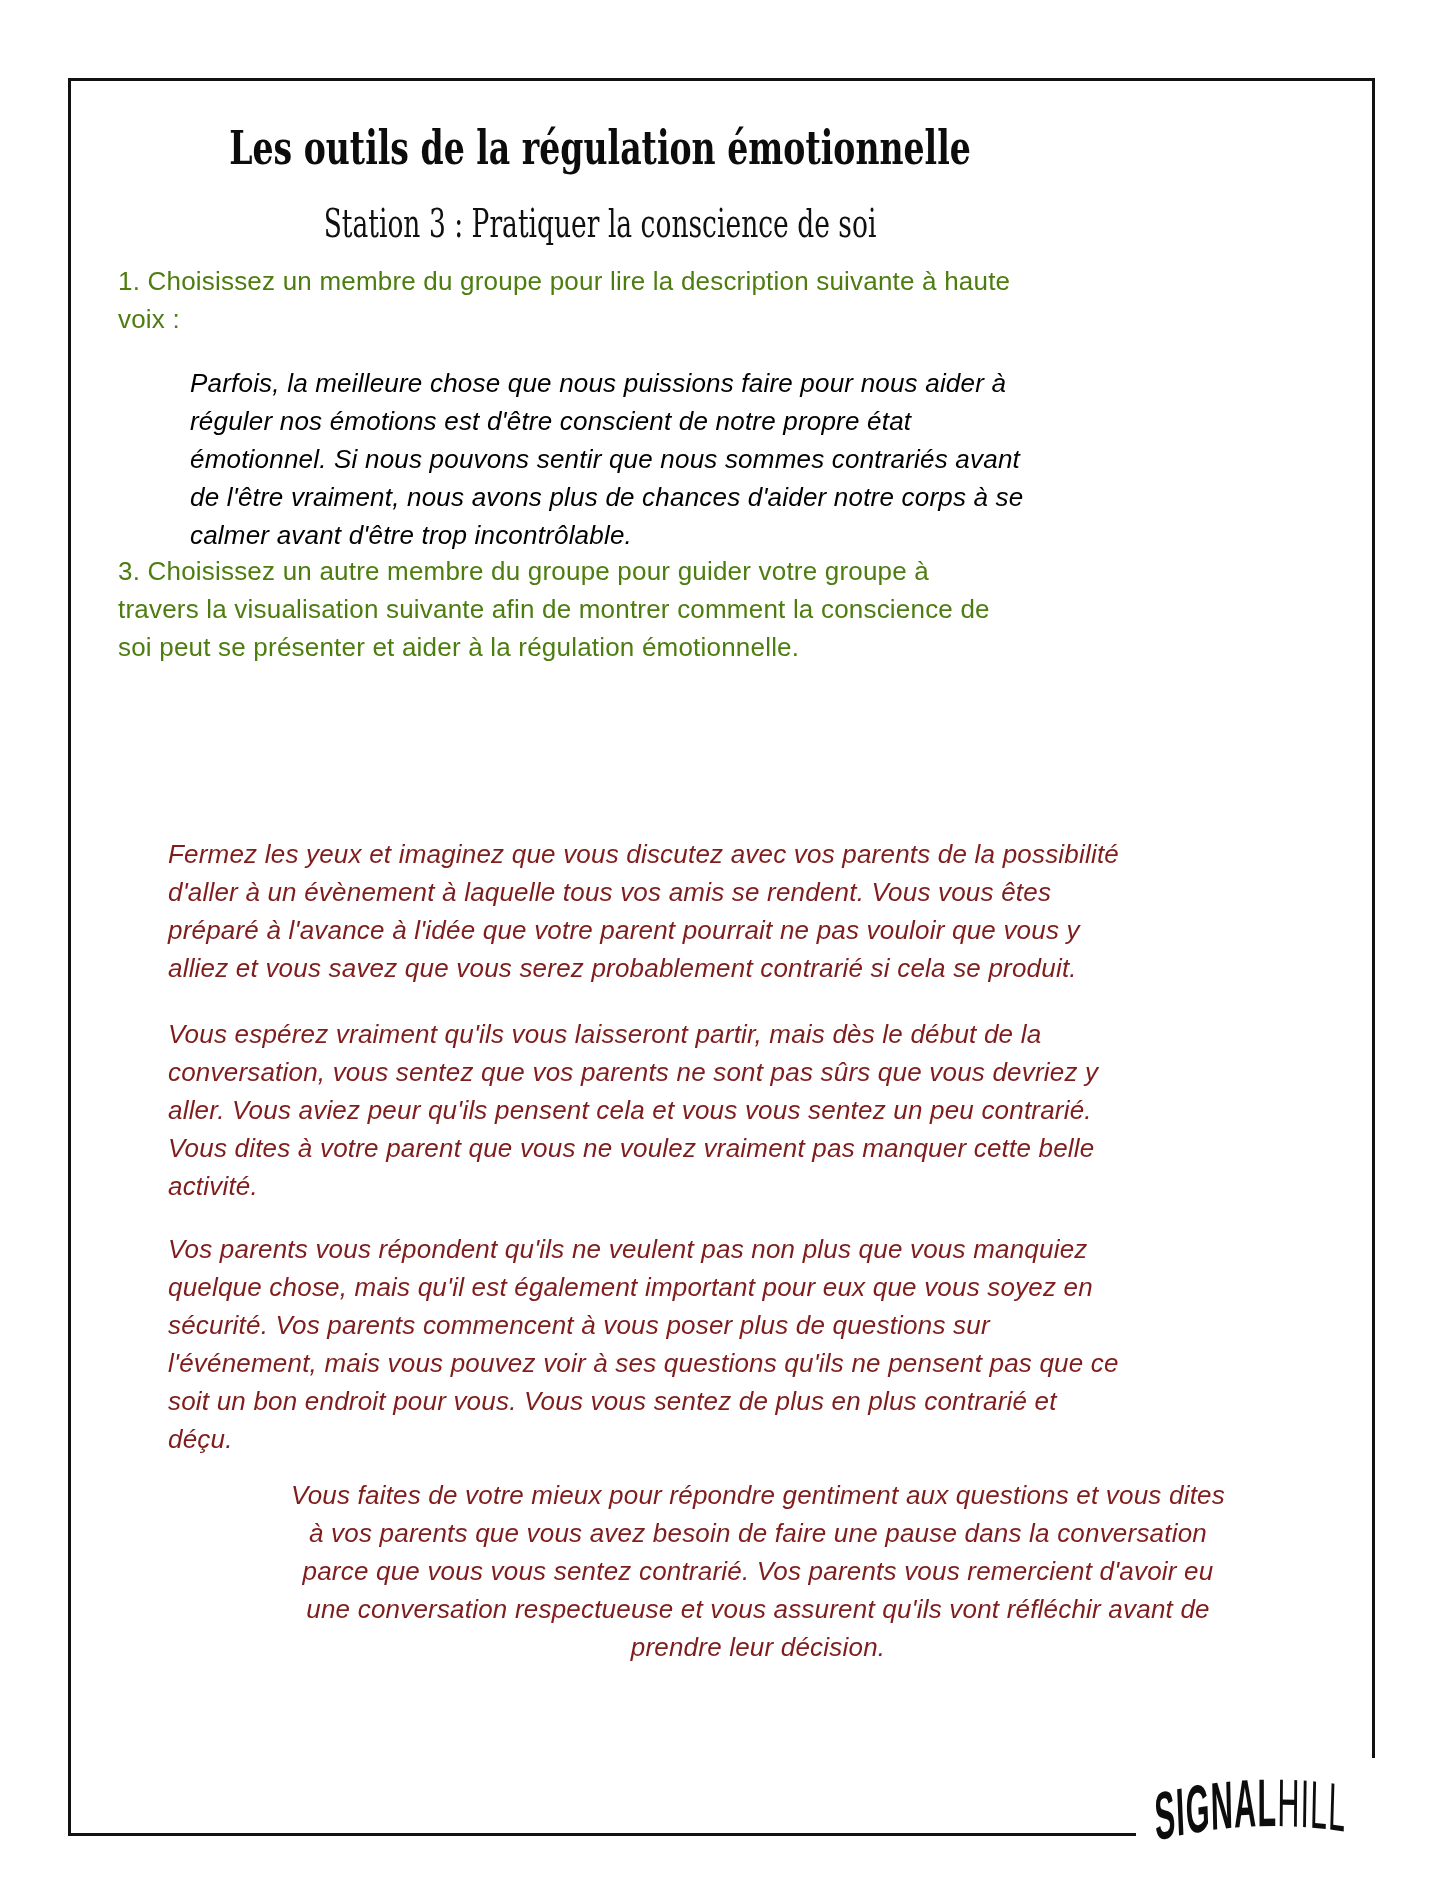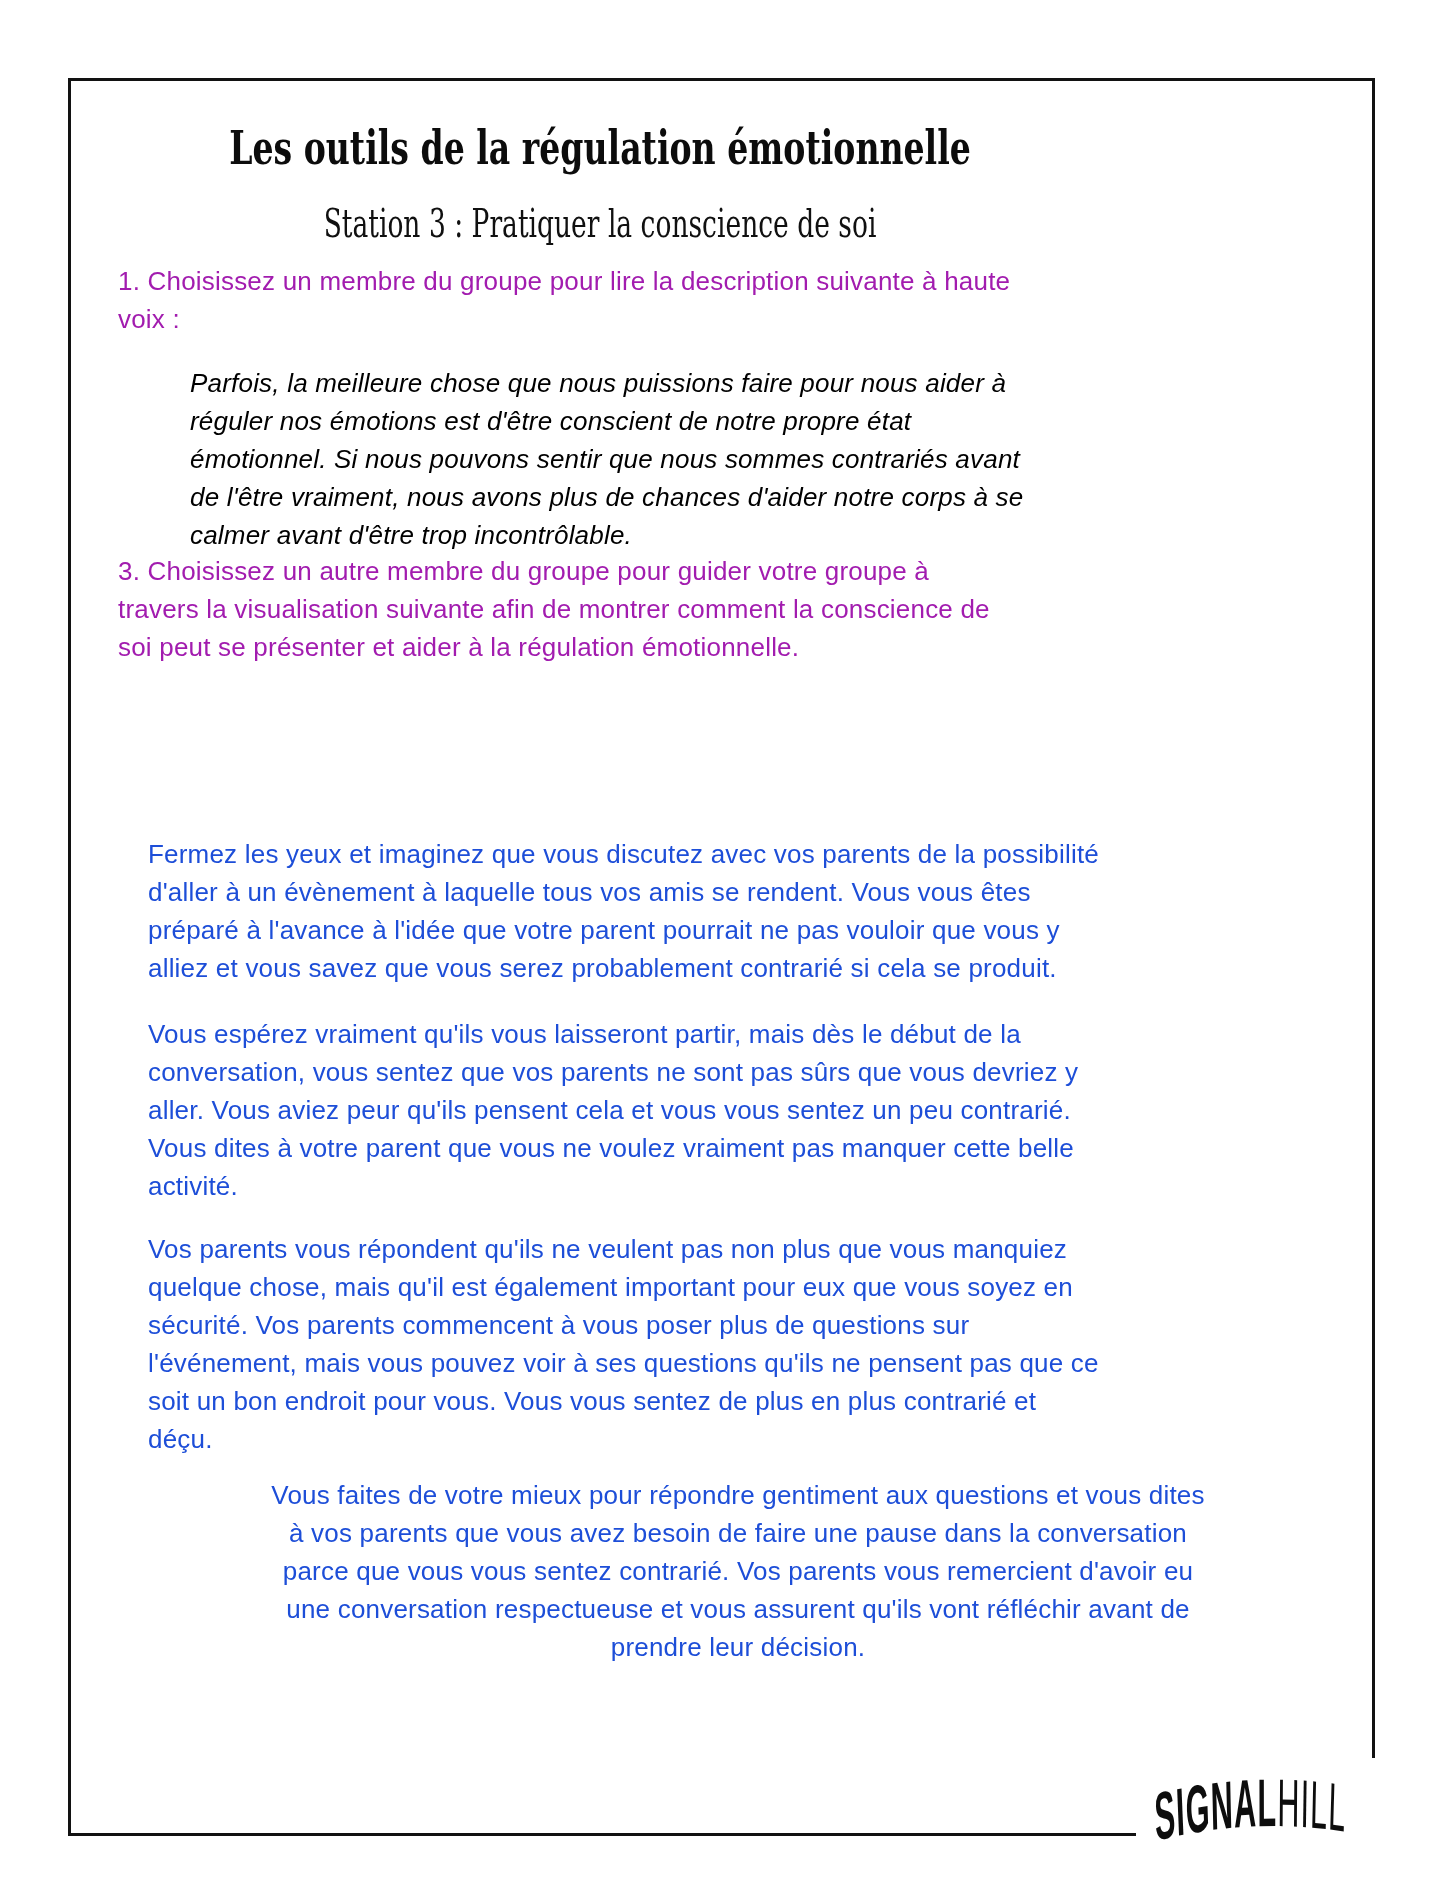--- a/index.html
+++ b/index.html
@@ -61,37 +61,38 @@
   .lines {
     white-space: pre-line;
     font-size: 26px;
     line-height: 38px;
     letter-spacing: 0.2px;
   }
   .step {
     position: absolute;
     left: 118px;
     width: 1200px;
-    color: #a21caf;
+    color: #4d7c0f;
   }
   .step1 { top: 246px; }
   .step2 { top: 536px; }
   .quote {
     position: absolute;
     left: 190px;
     top: 348px;
     width: 1150px;
     font-style: italic;
     color: #000000;
   }
   .viz {
     position: absolute;
-    left: 148px;
+    left: 168px;
     width: 1180px;
-    color: #1d4ed8;
+    font-style: italic;
+    color: #7f1d1d;
   }
   .viz-0 { top: 819px; }
   .viz-1 { top: 999px; }
   .viz-2 { top: 1214px; }
   .viz-3 { top: 1460px; text-align: center; }
   .logo-patch {
     position: absolute;
     left: 1136px;
     top: 1742px;
     width: 290px;

